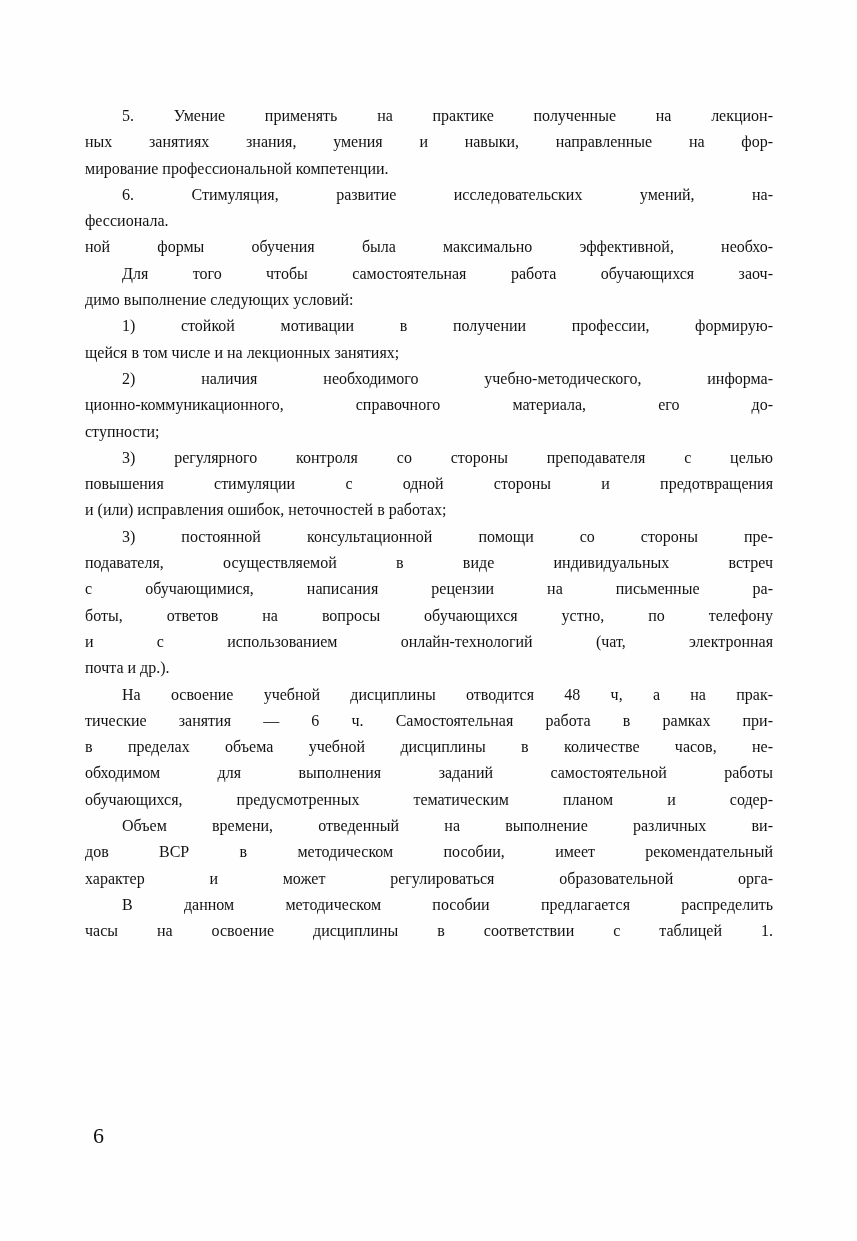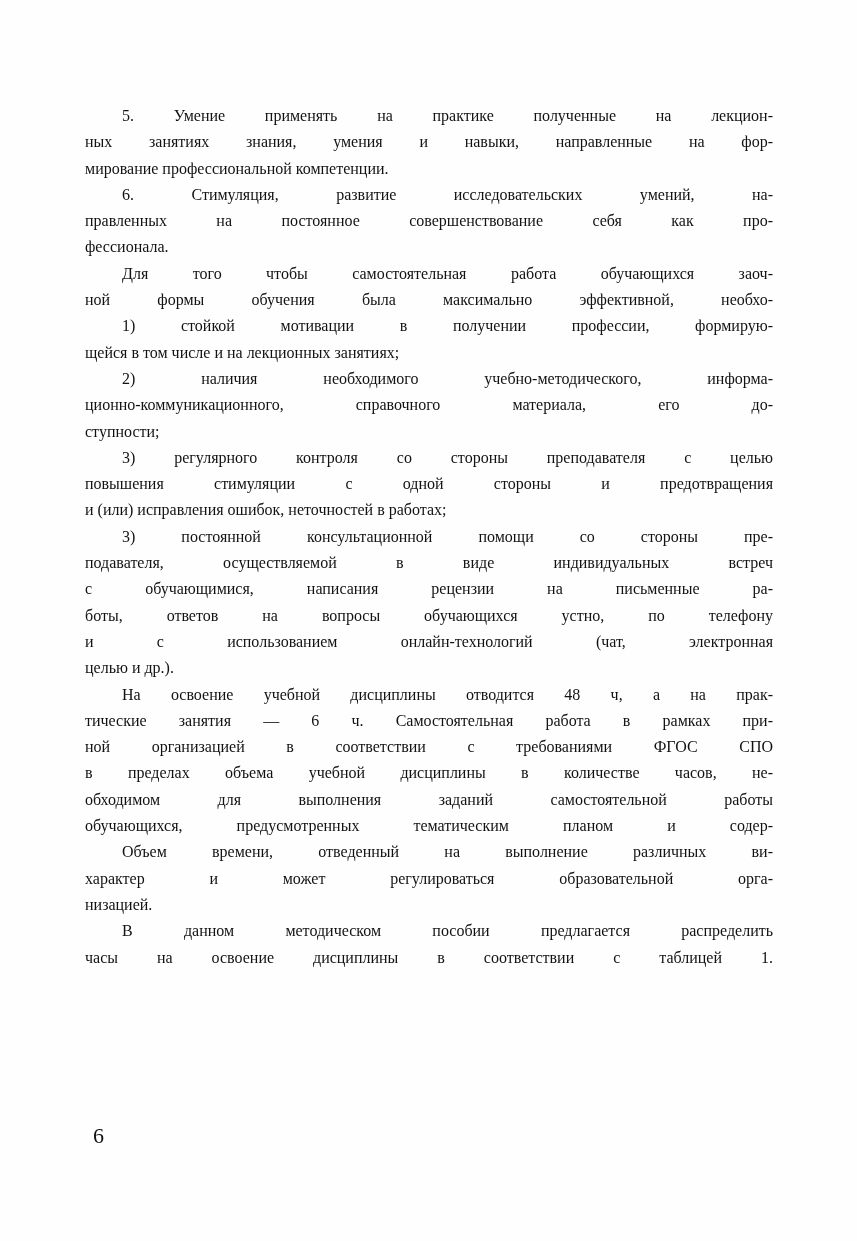--- a/index.html
+++ b/index.html
@@ -52,26 +52,26 @@
 
 <div class="page">
   <div class="text-block" id="text-block">
       <div class="para">
         <div class="line indent">5. Умение применять на практике полученные на лекцион-</div>
         <div class="line">ных занятиях знания, умения и навыки, направленные на фор-</div>
         <div class="line no-stretch">мирование профессиональной компетенции.</div>
       </div>
       <div class="para">
         <div class="line indent">6. Стимуляция, развитие исследовательских умений, на-</div>
-        <div class="line">правленных на постоянное совершенствование себя как про-</div>
         <div class="line no-stretch">фессионала.</div>
       </div>
       <div class="para">
+        <div class="line">ной формы обучения была максимально эффективной, необхо-</div>
         <div class="line indent">Для того чтобы самостоятельная работа обучающихся заоч-</div>
-        <div class="line">ной формы обучения была максимально эффективной, необхо-</div>
+        <div class="line no-stretch">димо выполнение следующих условий:</div>
       </div>
       <div class="para">
         <div class="line indent">1) стойкой мотивации в получении профессии, формирую-</div>
         <div class="line no-stretch">щейся в том числе и на лекционных занятиях;</div>
       </div>
       <div class="para">
         <div class="line indent">2) наличия необходимого учебно-методического, информа-</div>
         <div class="line">ционно-коммуникационного, справочного материала, его до-</div>
         <div class="line no-stretch">ступности;</div>
       </div>
@@ -79,34 +79,33 @@
         <div class="line indent">3) регулярного контроля со стороны преподавателя с целью</div>
         <div class="line">повышения стимуляции с одной стороны и предотвращения</div>
         <div class="line no-stretch">и (или) исправления ошибок, неточностей в работах;</div>
       </div>
       <div class="para">
         <div class="line indent">3) постоянной консультационной помощи со стороны пре-</div>
         <div class="line">подавателя, осуществляемой в виде индивидуальных встреч</div>
         <div class="line">с обучающимися, написания рецензии на письменные ра-</div>
         <div class="line">боты, ответов на вопросы обучающихся устно, по телефону</div>
         <div class="line">и с использованием онлайн-технологий (чат, электронная</div>
-        <div class="line no-stretch">целью и др.).</div>
+        <div class="line no-stretch">почта и др.).</div>
       </div>
       <div class="para">
         <div class="line indent">На освоение учебной дисциплины отводится 48 ч, а на прак-</div>
         <div class="line">тические занятия — 6 ч. Самостоятельная работа в рамках при-</div>
-        <div class="line">ной организацией в соответствии с требованиями ФГОС СПО</div>
         <div class="line">в пределах объема учебной дисциплины в количестве часов, не-</div>
         <div class="line">обходимом для выполнения заданий самостоятельной работы</div>
         <div class="line">обучающихся, предусмотренных тематическим планом и содер-</div>
       </div>
       <div class="para">
         <div class="line indent">Объем времени, отведенный на выполнение различных ви-</div>
+        <div class="line">дов ВСР в методическом пособии, имеет рекомендательный</div>
         <div class="line">характер и может регулироваться образовательной орга-</div>
-        <div class="line no-stretch">низацией.</div>
       </div>
       <div class="para">
         <div class="line indent">В данном методическом пособии предлагается распределить</div>
         <div class="line">часы на освоение дисциплины в соответствии с таблицей 1.</div>
       </div>
     </div>
   <div class="page-number">6</div>
 </div>
 
 </body></html>

